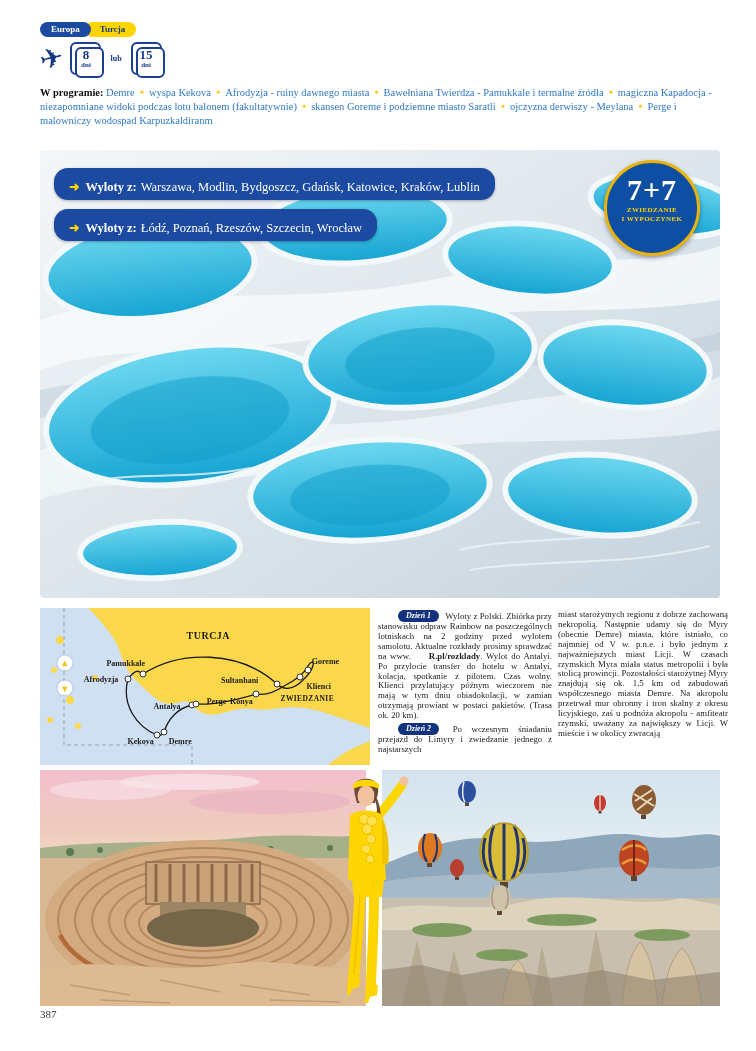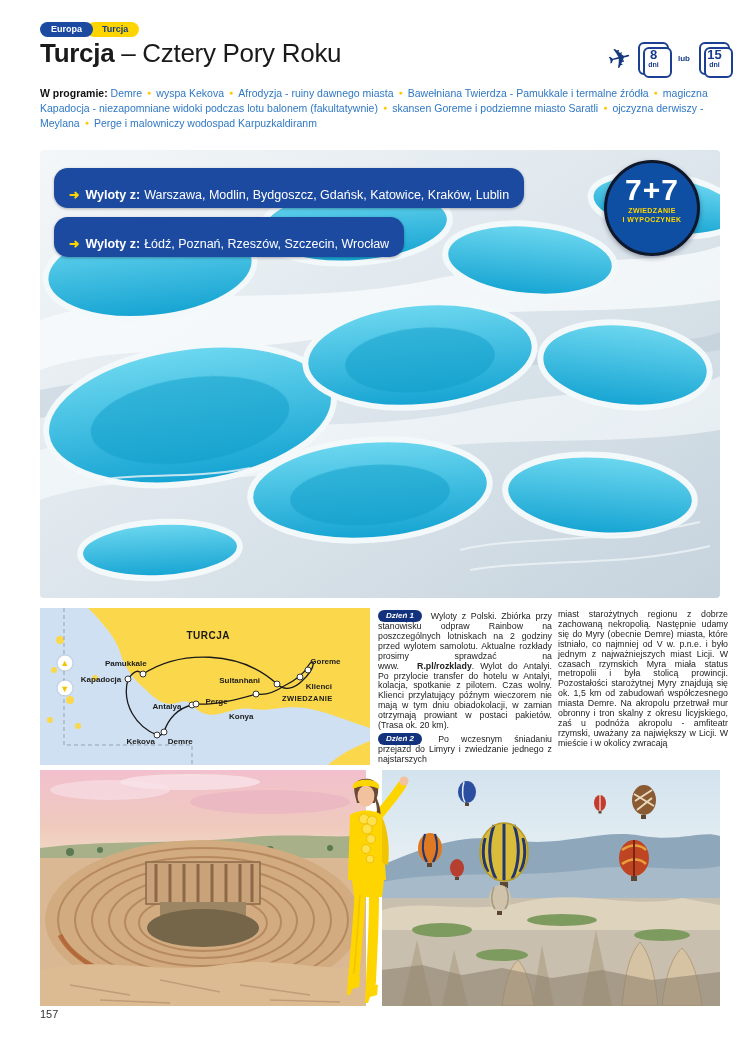--- a/index.html
+++ b/index.html
@@ -1,17 +1,17 @@
 <!DOCTYPE html>
 <html><head>
 <meta charset="utf-8">
 <style>
   html,body{margin:0;padding:0;background:#ffffff;}
   .page{position:relative;width:756px;height:1051px;background:#fff;overflow:hidden;
-        font-family:Liberation Sans, sans-serif;color:#1a1a1a;}
+        font-family:Liberation Serif, serif;color:#1a1a1a;}
 
   
   .topbar{position:absolute;left:40px;top:22px;display:flex;align-items:center;}
   .crumb{font-size:9px;font-weight:bold;padding:2px 11px 3px;border-radius:9px;line-height:10px;}
   .crumb-blue{background:#1b4aa0;color:#fff;z-index:2;}
   .crumb-yellow{background:#ffd500;color:#143a85;margin-left:-6px;padding-left:15px;z-index:1;}
 
   .title-row{position:absolute;left:40px;top:38px;width:690px;display:flex;justify-content:space-between;align-items:flex-start;}
   .title{font-size:26px;line-height:30px;letter-spacing:-0.3px;}
   .title b{font-weight:800;}
@@ -28,32 +28,32 @@
 
   
   .program{position:absolute;left:40px;top:86px;width:690px;margin:0;font-size:10.5px;line-height:13.8px;color:#222;}
   .extension{position:absolute;left:40px;top:128px;width:690px;margin:0;font-size:10.5px;line-height:13px;}
   .seg-text{color:#222;}
   .seg-label{font-weight:700;color:#111;}
   .seg-link{color:#2f78c4;}
   .seg-bold{font-weight:700;color:#222;margin-left:18px;}
   .seg-bullet{color:#ffc900;font-size:7px;vertical-align:2px;margin:0 5px;}
   .seg-badge{display:inline-block;background:#13327e;color:#fff;font-weight:700;font-style:italic;
-             font-size:8px;line-height:11px;border-radius:8px;padding:0 8px 1px;margin-right:4px;vertical-align:1px;}
+             font-size:8px;line-height:11px;border-radius:8px;padding:0 8px 1px;margin-right:4px;vertical-align:1px;margin-left:20px;}
 
   
   .hero{position:absolute;left:40px;top:150px;width:680px;height:448px;border-radius:4px;overflow:hidden;}
   .hero svg{position:absolute;left:0;top:0;width:100%;height:100%;}
   .hero-pills{position:absolute;left:14px;top:18px;display:flex;flex-direction:column;align-items:flex-start;gap:9px;}
   .hero-pill{background:#1b4aa0;color:#fff;font-size:12.5px;line-height:15px;border-radius:14px;
-             padding:20px 15px 5px;white-space:nowrap;box-shadow:0 1px 3px rgba(0,0,20,.3);}
+             padding:12px 15px 5px;white-space:nowrap;box-shadow:0 1px 3px rgba(0,0,20,.3);}
   .hero-pill b{font-weight:700;margin-right:4px;}
   .pill-arrow{color:#ffd500;font-weight:700;margin-right:6px;}
   .badge77{position:absolute;right:20px;top:10px;width:90px;height:90px;border-radius:50%;
-           background:#0e4fa4;border:3px solid #0f172a;box-shadow:0 2px 5px rgba(0,0,30,.35);
+           background:#0e4fa4;border:3px solid #eab308;box-shadow:0 2px 5px rgba(0,0,30,.35);
            text-align:center;color:#fff;}
   .b77-top{font-size:30px;font-weight:800;line-height:32px;margin-top:11px;letter-spacing:1px;}
   .b77-l1,.b77-l2{color:#ffd500;font-size:7px;font-weight:700;letter-spacing:.4px;line-height:9px;}
 
   
   .map{position:absolute;left:40px;top:608px;width:330px;height:157px;overflow:hidden;}
   .map svg{position:absolute;left:0;top:0;width:100%;height:100%;}
   .map-country{position:absolute;left:51%;top:17%;transform:translate(-50%,-50%);
                font-size:10px;font-weight:800;letter-spacing:.5px;color:#1a1a1a;}
   .map-region{position:absolute;left:81%;top:57.5%;transform:translate(-50%,-50%);
@@ -86,21 +86,20 @@
 <body>
 
 <div class="page">
 
   <div class="topbar">
     <span class="crumb crumb-blue">Europa</span>
     <span class="crumb crumb-yellow">Turcja</span>
   </div>
 
   <div class="title-row">
-    <h1 class="title" style="margin:0"><b>Turcja</b> <span class="title-rest">– Cztery Pory Roku</span></h1>
     <div class="title-meta">
       <span class="plane">✈</span>
       <span class="dni-card">
         <span class="dni-num">8</span>
         <span class="dni-unit">dni</span>
       </span>
       <span class="dni-lub">lub</span>
       <span class="dni-card">
         <span class="dni-num">15</span>
         <span class="dni-unit">dni</span>
@@ -176,29 +175,29 @@
       <path d="M288,157 L330,157 L330,133 C314,139 299,147 288,157 Z" fill="#fbd84b"></path>
       <path d="M24,0 L24,137 L152,137 L152,157" fill="none" stroke="#93a3b5" stroke-width="1" stroke-dasharray="4,3"></path>
       <path d="M88,71 C96,60 99,63 103,66 C140,42 200,42 237,76 C244,83 254,81 262,73 C278,58 274,48 268,58 C263,68 252,74 244,78 C235,84 226,88 216,86 C196,92 172,97 156,96 L152,97 C138,100 128,111 124,124 C121,128 119,128 117,127 C97,119 81,97 88,71 Z" fill="none" stroke="#1a1a1a" stroke-width="1.3"></path>
     </svg>
     <div class="map-country">TURCJA</div>
     <div class="map-region">ZWIEDZANIE</div>
     <div id="map-cities">
         <div class="city-marker" style="left: 31.2%; top: 42%;"></div>
         <div class="city-label" style="left: 26%; top: 35%;">Pamukkale</div>
         <div class="city-marker" style="left: 26.7%; top: 45.2%;"></div>
-        <div class="city-label" style="left: 18.5%; top: 45%;">Kapadocja</div>
+        <div class="city-label" style="left: 18.5%; top: 45%;">Afrodyzja</div>
         <div class="city-marker" style="left: 71.8%; top: 48.4%;"></div>
         <div class="city-label" style="left: 60.5%; top: 46%;">Sultanhani</div>
         <div class="city-marker" style="left: 81.2%; top: 39.5%;"></div>
         <div class="city-label" style="left: 86.5%; top: 33.5%;">Goreme</div>
         <div class="city-marker" style="left: 78.8%; top: 44%;"></div>
         <div class="city-label" style="left: 84.5%; top: 49.5%;">Klienci</div>
         <div class="city-marker" style="left: 65.5%; top: 54.8%;"></div>
-        <div class="city-label" style="left: 61%; top: 59%; margin-top: 15px;">Konya</div>
+        <div class="city-label" style="left: 61%; top: 59%;">Konya</div>
         <div class="city-marker" style="left: 46.1%; top: 61.8%;"></div>
         <div class="city-label" style="left: 38.5%; top: 62.5%;">Antalya</div>
         <div class="city-marker" style="left: 47.3%; top: 61.1%;"></div>
         <div class="city-label" style="left: 53.5%; top: 59.5%;">Perge</div>
         <div class="city-marker" style="left: 35.5%; top: 80.9%;"></div>
         <div class="city-label" style="left: 30.5%; top: 84.5%;">Kekova</div>
         <div class="city-marker" style="left: 37.6%; top: 79%;"></div>
         <div class="city-label" style="left: 42.5%; top: 84.5%;">Demre</div>
       </div>
     <div class="map-nav-btn" style="top:35%">▲</div>
@@ -368,14 +367,14 @@
       </g>
       <path d="M26,115 C36,112 50,112 58,115 L56,132 L28,132 Z" fill="#ffd500"></path>
       <path d="M34,130 C32,162 30,186 28,209" stroke="#ffd500" stroke-width="11" fill="none" stroke-linecap="round"></path>
       <path d="M48,130 C48,164 46,190 45,217" stroke="#ffd500" stroke-width="10" fill="none" stroke-linecap="round"></path>
       <path d="M34,130 C32,162 30,186 28,209" stroke="#e6b800" stroke-width="1.5" fill="none" opacity="0.6"></path>
       <path d="M22,210 L34,212 L33,222 L26,224 L24,230 L21,230 Z" fill="#ffd500"></path>
       <path d="M40,218 L52,220 L51,230 L44,232 L42,238 L39,238 Z" fill="#ffd500"></path>
     </svg>
   </div>
 
-  <div class="pagenum">157</div>
+  <div class="pagenum">387</div>
 </div>
 
 </body></html>

